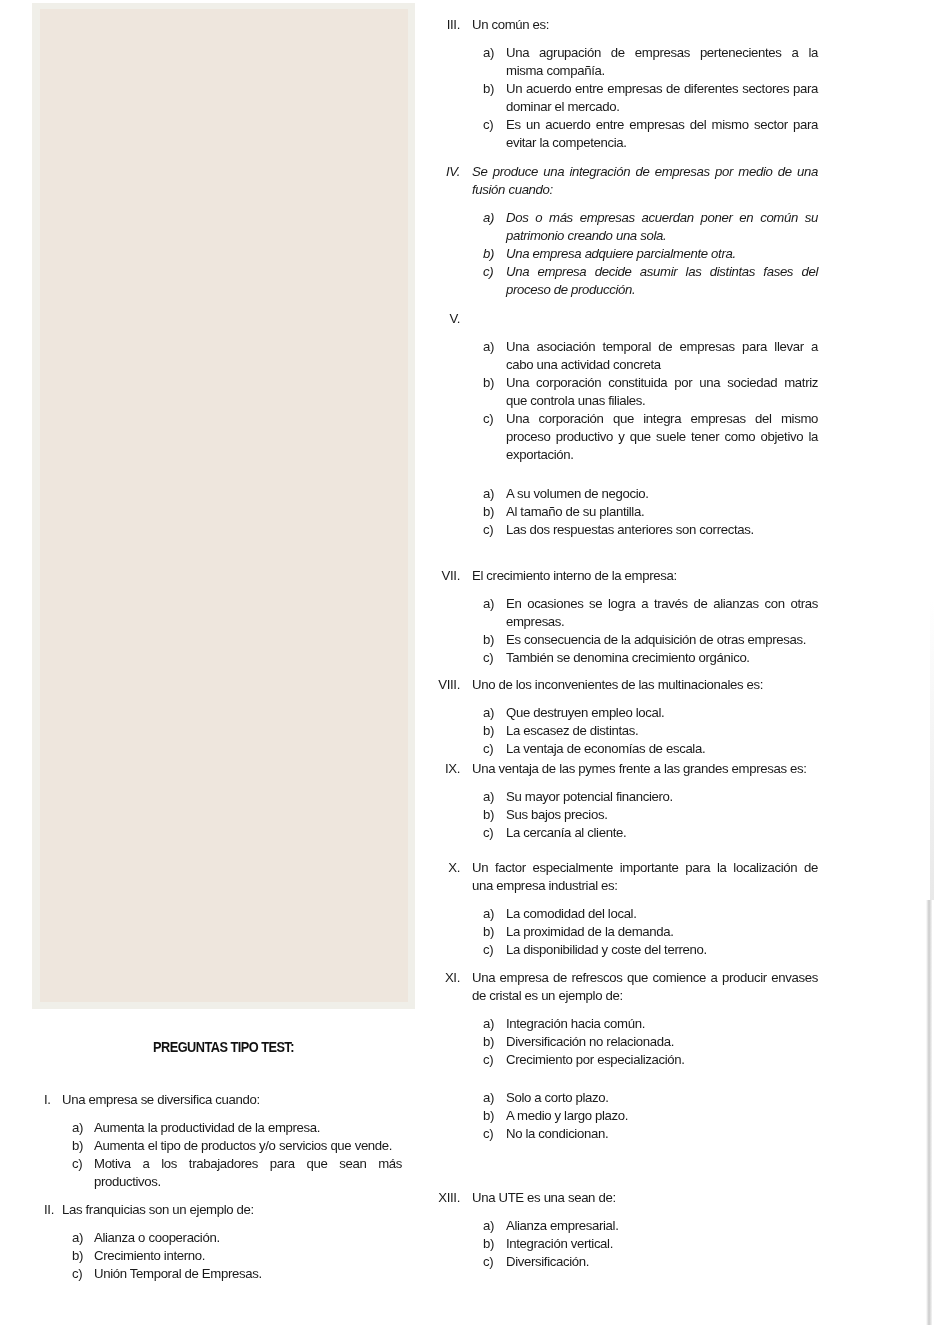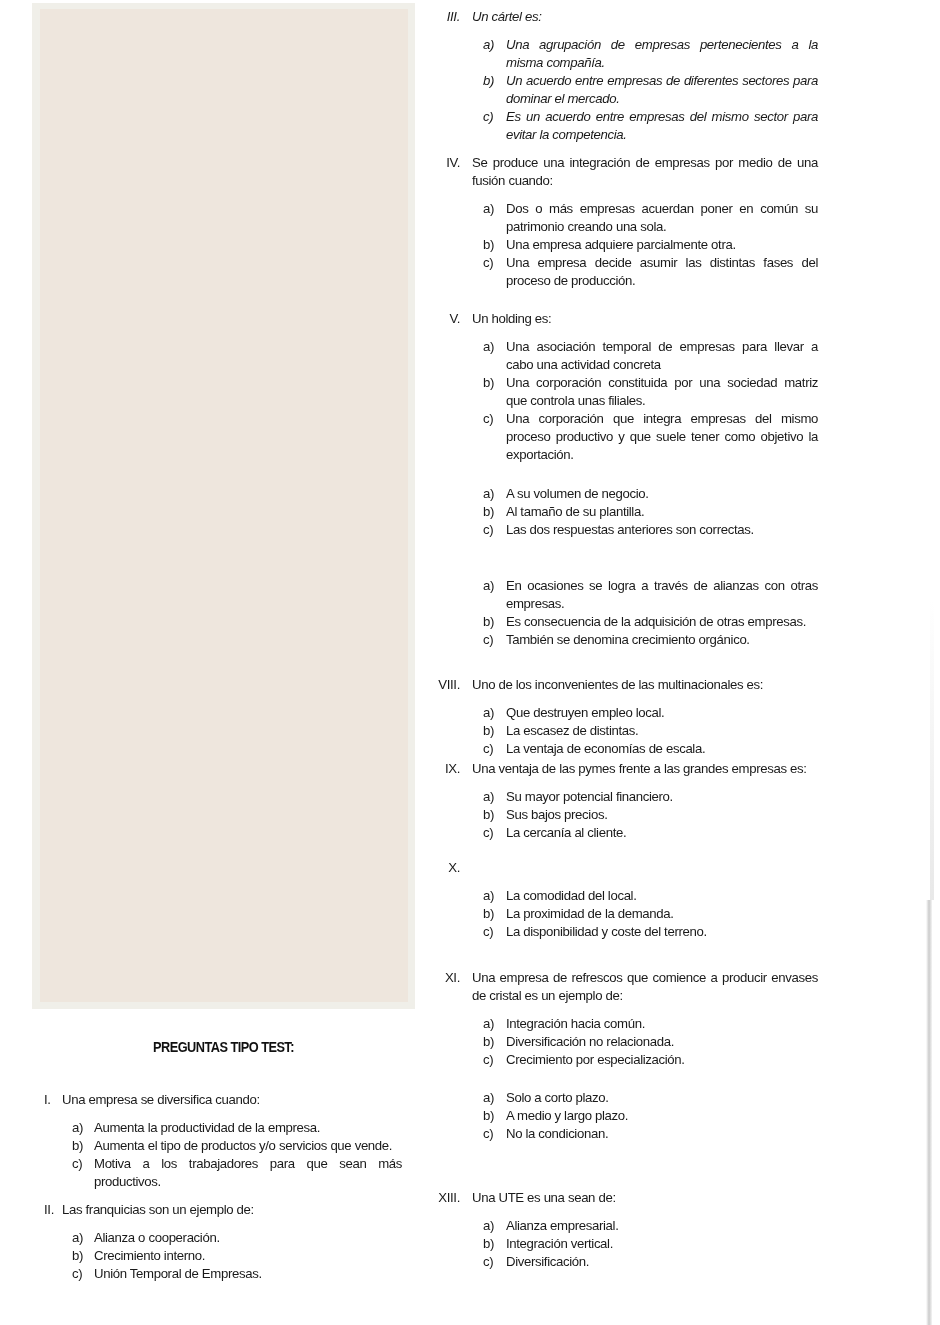--- a/index.html
+++ b/index.html
@@ -146,42 +146,42 @@
         <span class="opt-letter">b)</span>
         <span class="opt-text">Crecimiento interno.</span>
       </div>
     <div class="opt">
         <span class="opt-letter">c)</span>
         <span class="opt-text">Unión Temporal de Empresas.</span>
       </div>
   </div>
 </div>
 
-<div class="question rq" style="top:8px;font-style:italic;">
+<div class="question rq" style="top:16px;">
   <div class="q-row">
     <span class="q-num">III.</span>
-    <span class="q-text">Un cártel es:</span>
+    <span class="q-text">Un común es:</span>
   </div>
   <div class="opts">
     <div class="opt">
         <span class="opt-letter">a)</span>
         <span class="opt-text">Una agrupación de empresas pertenecientes a la misma compañía.</span>
       </div>
     <div class="opt">
         <span class="opt-letter">b)</span>
         <span class="opt-text">Un acuerdo entre empresas de diferentes sectores para dominar el mercado.</span>
       </div>
     <div class="opt">
         <span class="opt-letter">c)</span>
         <span class="opt-text">Es un acuerdo entre empresas del mismo sector para evitar la competencia.</span>
       </div>
   </div>
 </div>
 
-<div class="question rq" style="top:154px;">
+<div class="question rq" style="top:163px;font-style:italic;">
   <div class="q-row">
     <span class="q-num">IV.</span>
     <span class="q-text">Se produce una integración de empresas por medio de una fusión cuando:</span>
   </div>
   <div class="opts">
     <div class="opt">
         <span class="opt-letter">a)</span>
         <span class="opt-text">Dos o más empresas acuerdan poner en común su patrimonio creando una sola.</span>
       </div>
     <div class="opt">
@@ -191,21 +191,20 @@
     <div class="opt">
         <span class="opt-letter">c)</span>
         <span class="opt-text">Una empresa decide asumir las distintas fases del proceso de producción.</span>
       </div>
   </div>
 </div>
 
 <div class="question rq" style="top:310px;">
   <div class="q-row">
     <span class="q-num">V.</span>
-    <span class="q-text">Un holding es:</span>
   </div>
   <div class="opts">
     <div class="opt">
         <span class="opt-letter">a)</span>
         <span class="opt-text">Una asociación temporal de empresas para llevar a cabo una actividad concreta</span>
       </div>
     <div class="opt">
         <span class="opt-letter">b)</span>
         <span class="opt-text">Una corporación constituida por una sociedad matriz que controla unas filiales.</span>
       </div>
@@ -227,20 +226,24 @@
         <span class="opt-text">Al tamaño de su plantilla.</span>
       </div>
     <div class="opt">
         <span class="opt-letter">c)</span>
         <span class="opt-text">Las dos respuestas anteriores son correctas.</span>
       </div>
   </div>
 </div>
 
 <div class="question rq" style="top:567px;">
+  <div class="q-row">
+    <span class="q-num">VII.</span>
+    <span class="q-text">El crecimiento interno de la empresa:</span>
+  </div>
   <div class="opts">
     <div class="opt">
         <span class="opt-letter">a)</span>
         <span class="opt-text">En ocasiones se logra a través de alianzas con otras empresas.</span>
       </div>
     <div class="opt">
         <span class="opt-letter">b)</span>
         <span class="opt-text">Es consecuencia de la adquisición de otras empresas.</span>
       </div>
     <div class="opt">
@@ -288,20 +291,21 @@
     <div class="opt">
         <span class="opt-letter">c)</span>
         <span class="opt-text">La cercanía al cliente.</span>
       </div>
   </div>
 </div>
 
 <div class="question rq" style="top:859px;">
   <div class="q-row">
     <span class="q-num">X.</span>
+    <span class="q-text">Un factor especialmente importante para la localización de una empresa industrial es:</span>
   </div>
   <div class="opts">
     <div class="opt">
         <span class="opt-letter">a)</span>
         <span class="opt-text">La comodidad del local.</span>
       </div>
     <div class="opt">
         <span class="opt-letter">b)</span>
         <span class="opt-text">La proximidad de la demanda.</span>
       </div>

